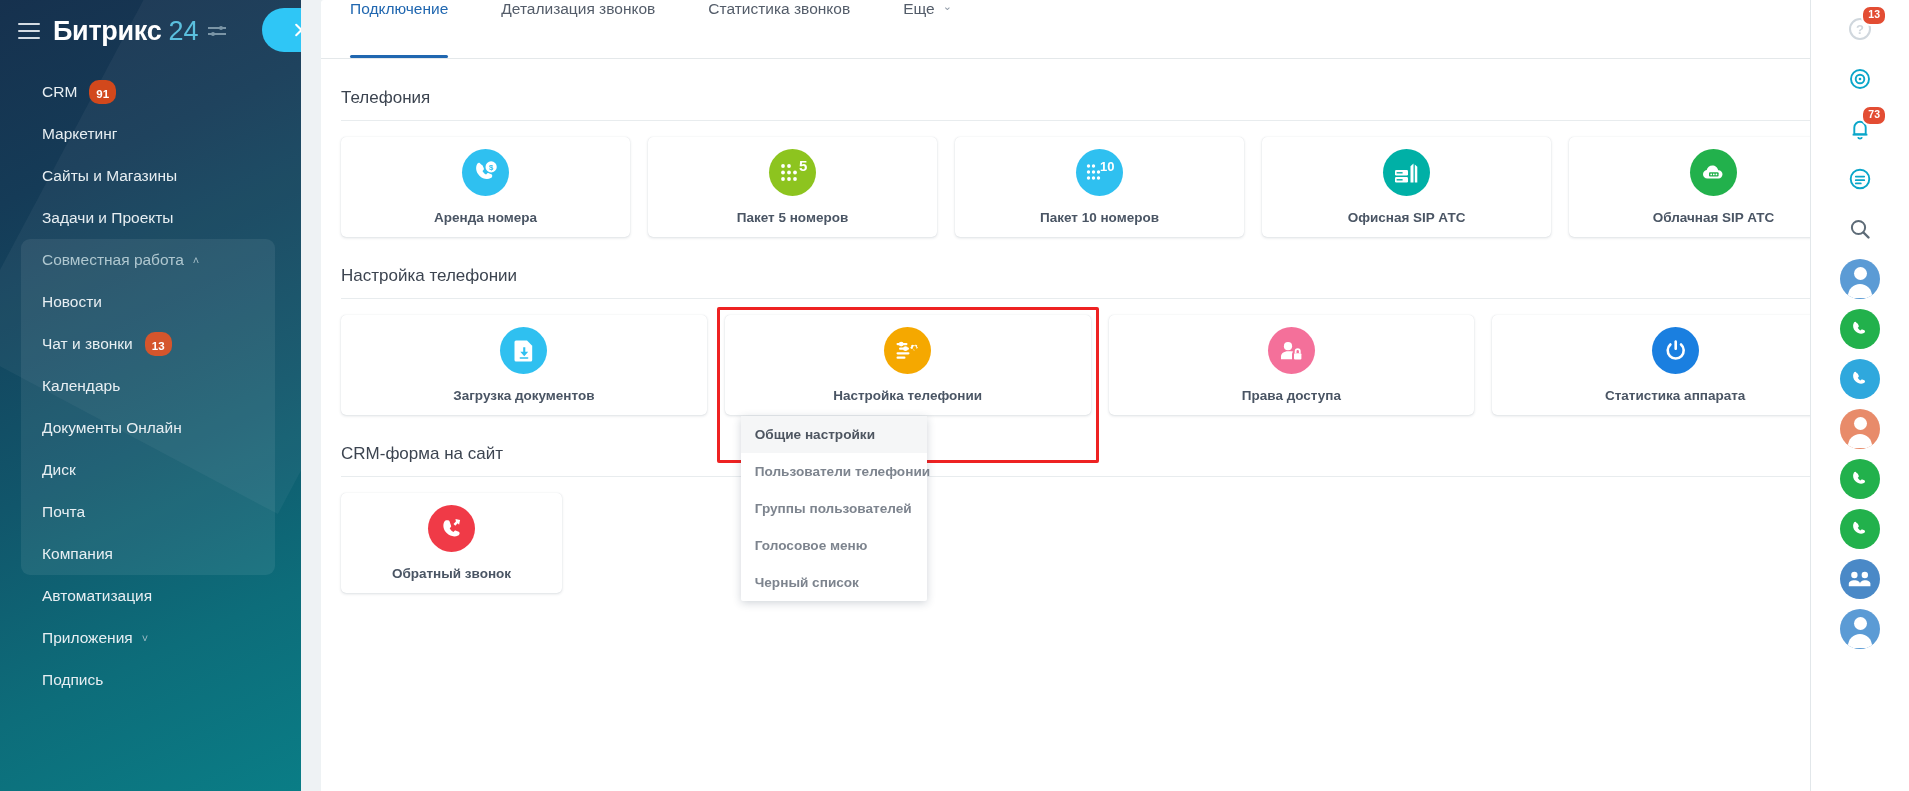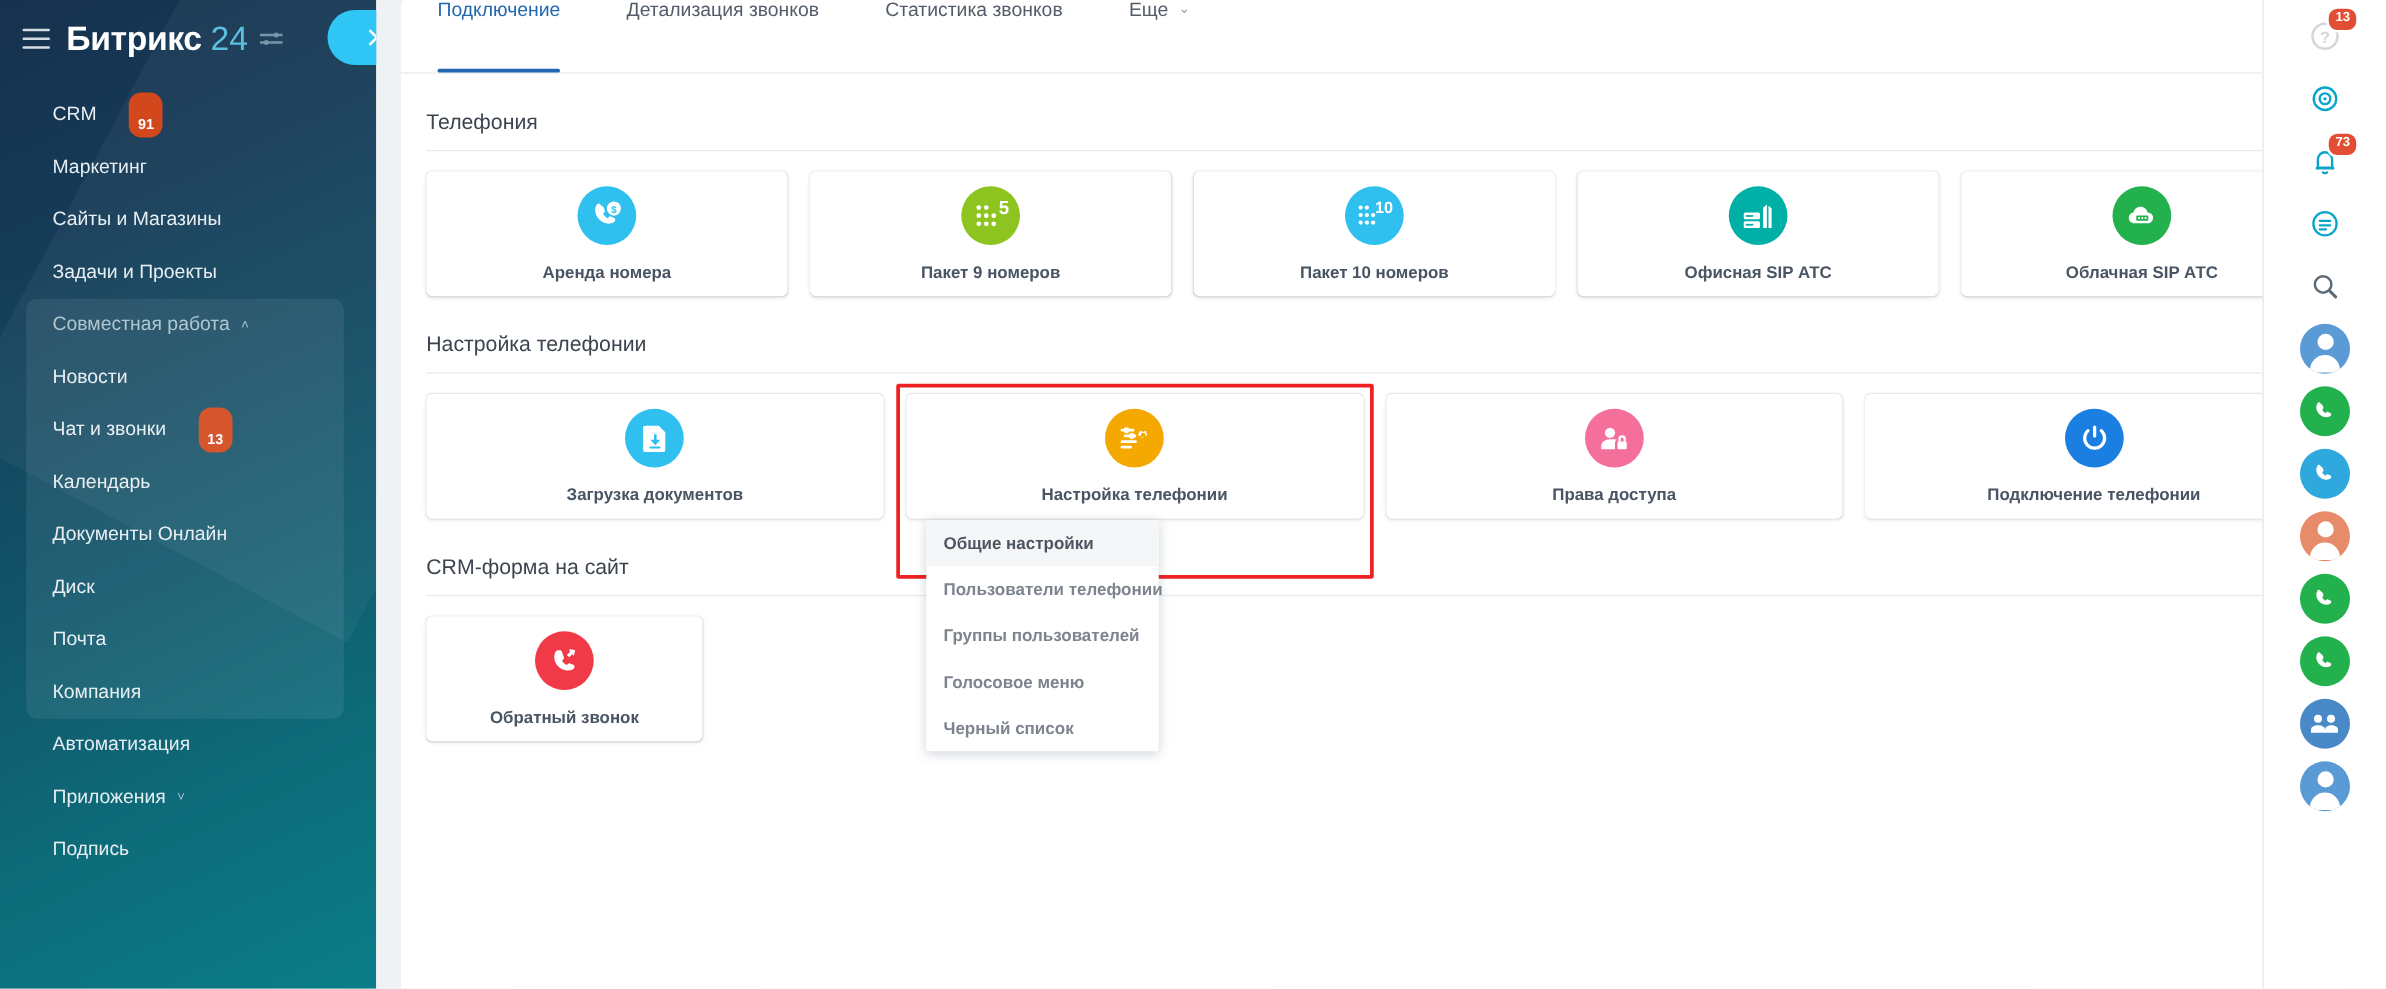--- a/index.html
+++ b/index.html
@@ -61,23 +61,23 @@
 
   .sb-nav { position: relative; z-index: 3; padding-top: 9px; }
   .sb-item {
     display: flex; align-items: center;
     height: 42px; padding-left: 42px;
     font-size: 15.5px; color: #e7eef2; cursor: pointer;
     position: relative; white-space: nowrap;
   }
   .sb-item.dim { color: #a9c3cc; }
   .sb-badge {
-    margin-left: 26px; background: #d2481c; color: #fff;
+    margin-left: 12px; background: #d2481c; color: #fff;
     font-size: 11.5px; font-weight: bold;
-    border-radius: 10px; padding: 19px 7px 2px; line-height: 1.25;
+    border-radius: 10px; padding: 7px 7px 2px; line-height: 1.25;
   }
   .sb-group {
     position: absolute; left: 21px; right: 26px;
     background: rgba(255,255,255,0.075);
     border-radius: 9px; z-index: 1;
   }
   .chev { margin-left: 9px; font-size: 11px; color: #9fbcc6; line-height: 1; }
 
   
   .main {
@@ -319,21 +319,21 @@
                         <circle cx="4" cy="12.5" r="1.9"></circle>
                         <circle cx="10" cy="12.5" r="1.9"></circle>
                         <circle cx="16" cy="12.5" r="1.9"></circle>
                         <circle cx="4" cy="19" r="1.9"></circle>
                         <circle cx="10" cy="19" r="1.9"></circle>
                         <circle cx="16" cy="19" r="1.9"></circle>
                       </g>
                       <text x="20" y="11" font-size="15" font-family="Liberation Sans, sans-serif" font-weight="bold" fill="white">5</text>
                     </svg>
                   </div>
-                  <div class="clabel">Пакет 9 номеров</div>
+                  <div class="clabel">Пакет 5 номеров</div>
                 </div>
                 <div class="card">
                   <div class="cicon" style="background: rgb(47, 192, 240);">
                     <svg width="30" height="26" viewBox="0 0 30 26">
                       <g fill="white">
                         <circle cx="3.5" cy="6" r="1.7"></circle>
                         <circle cx="8.5" cy="6" r="1.7"></circle>
                         <circle cx="3.5" cy="12" r="1.7"></circle>
                         <circle cx="8.5" cy="12" r="1.7"></circle>
                         <circle cx="13.5" cy="12" r="1.7"></circle>
@@ -414,21 +414,21 @@
                   </div>
                   <div class="clabel">Права доступа</div>
                 </div>
                 <div class="card">
                   <div class="cicon" style="background: rgb(26, 127, 224);">
                     <svg width="25" height="25" viewBox="0 0 25 25">
                       <path fill="white" d="M12.7 2.3c-.7 0-1.3.6-1.3 1.3v7.1c0 .7.6 1.3 1.3 1.3s1.3-.6 1.3-1.3V3.6c0-.7-.6-1.3-1.3-1.3z"></path>
                       <path fill="none" stroke="white" stroke-width="2.6" stroke-linecap="round" d="M7.4 6.5a8 8 0 1 0 10.6 0"></path>
                     </svg>
                   </div>
-                  <div class="clabel">Подключение телефонии</div>
+                  <div class="clabel">Статистика аппарата</div>
                 </div>
               </div>
             </div>
             <div class="section">
               <div class="section-title">CRM-форма на сайт</div>
               <div class="section-rule"></div>
               <div class="card-row">
                 <div class="card" style="flex: 0 0 221px;">
                   <div class="cicon" style="background: rgb(240, 58, 71);">
                     <svg width="26" height="26" viewBox="0 0 26 26">

